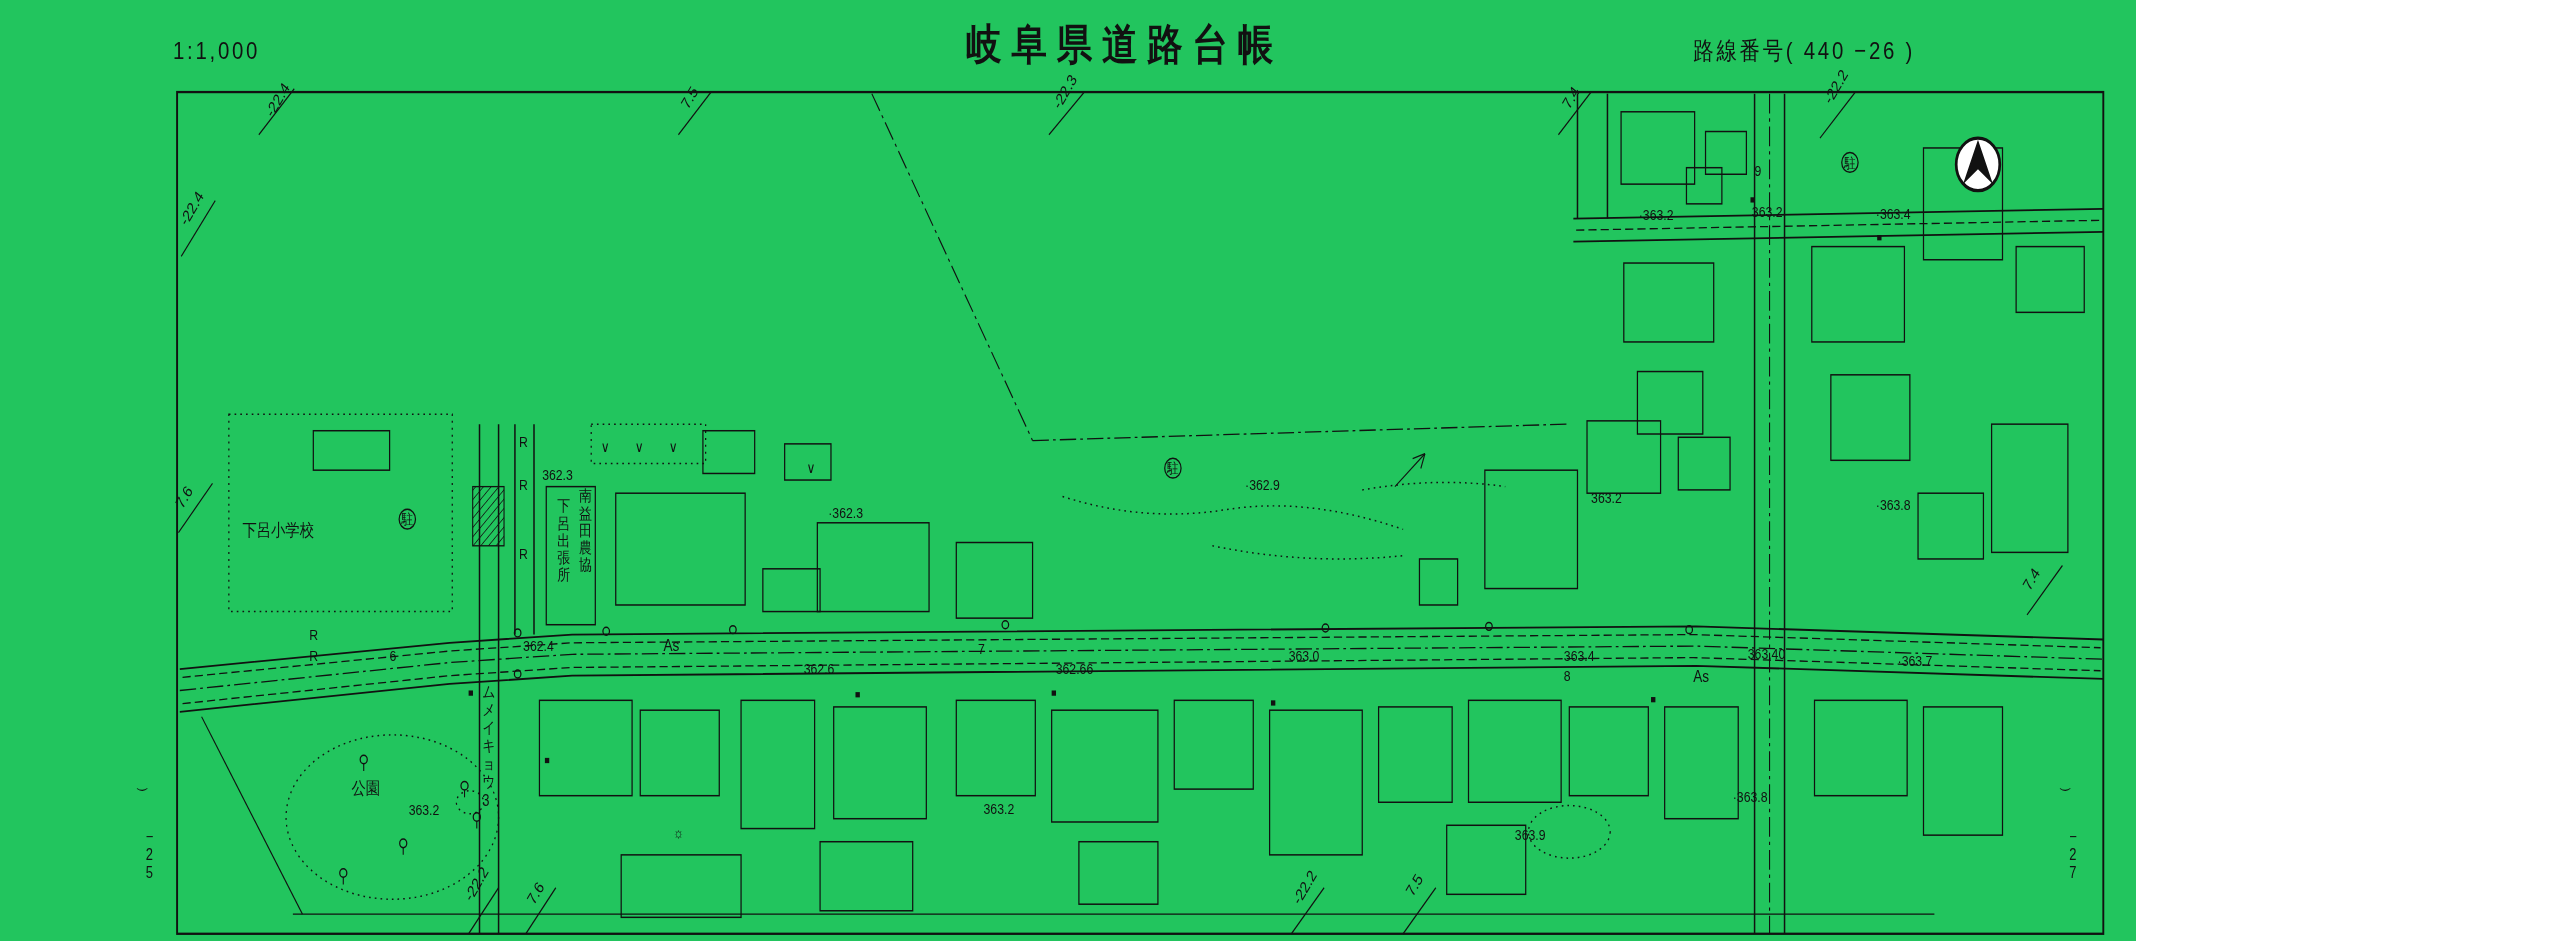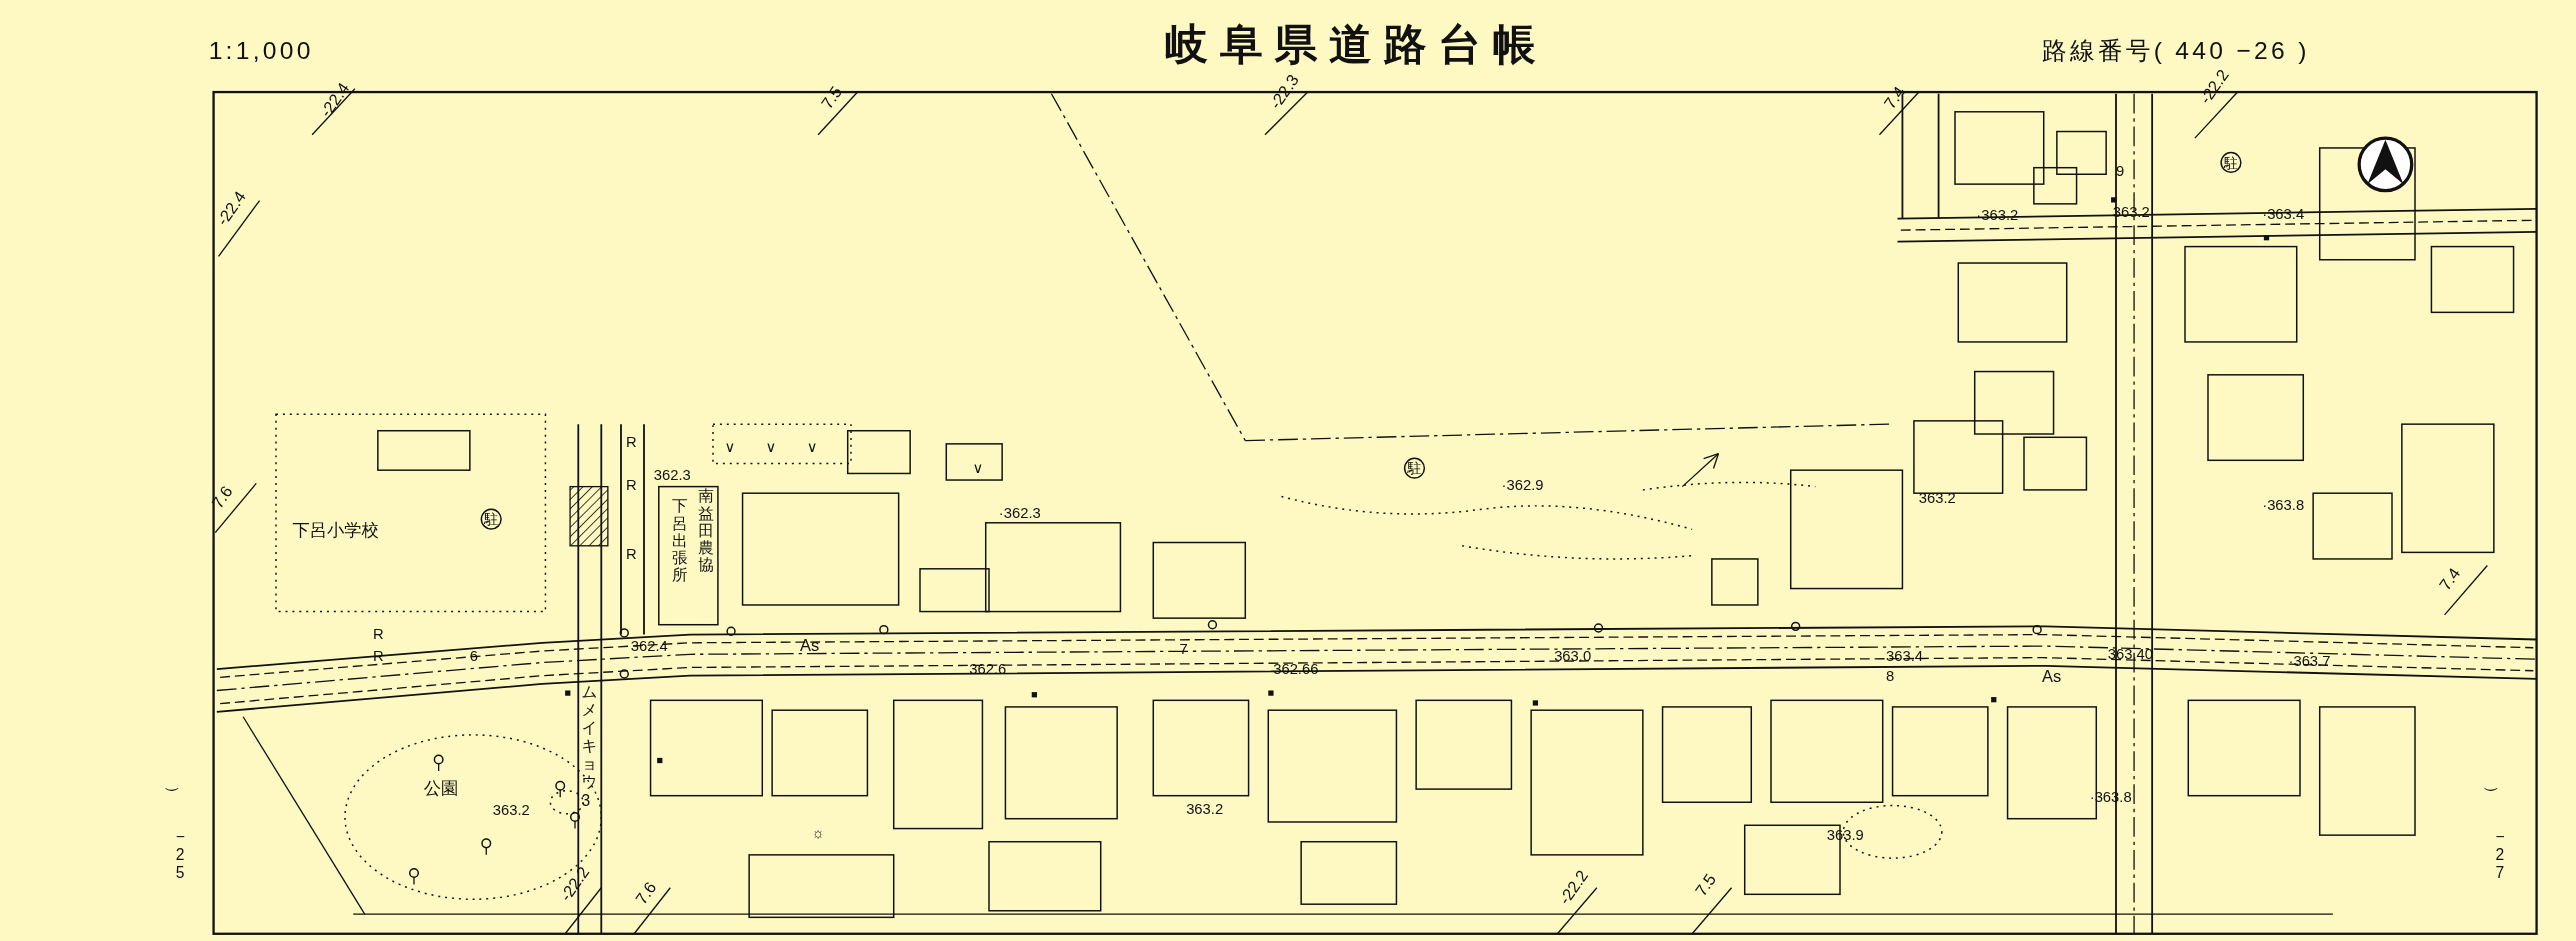--- a/index.html
+++ b/index.html
@@ -1,16 +1,16 @@
 <!DOCTYPE html>
 <html style="font-size:9.6px"><head>
 <meta charset="utf-8">
 <style>
   html,body{margin:0;padding:0;background:#fff;}
-  .page{position:relative;width:2576px;height:942px;background:#fef9c3;overflow:hidden;text-align:center;}
+  .page{position:relative;width:2136px;height:942px;background:#22c55e;overflow:hidden;text-align:center;}
   svg{display:block;width:100%;height:100%;}
   .frame{fill:none;stroke:#111;stroke-width:1.4;}
   .road{fill:none;stroke:#111;stroke-width:1.1;}
   .dash{fill:none;stroke:#111;stroke-width:0.8;stroke-dasharray:6 3;}
   .dashdot{fill:none;stroke:#111;stroke-width:0.8;stroke-dasharray:12 3 2 3;}
   .thin{fill:none;stroke:#111;stroke-width:0.8;}
   .bld{fill:none;stroke:#111;stroke-width:0.9;}
   .dotted{fill:none;stroke:#111;stroke-width:0.9;stroke-dasharray:1.2 3;}
   .sq{fill:#111;stroke:none;}
   .pole{fill:none;stroke:#111;stroke-width:0.9;}

